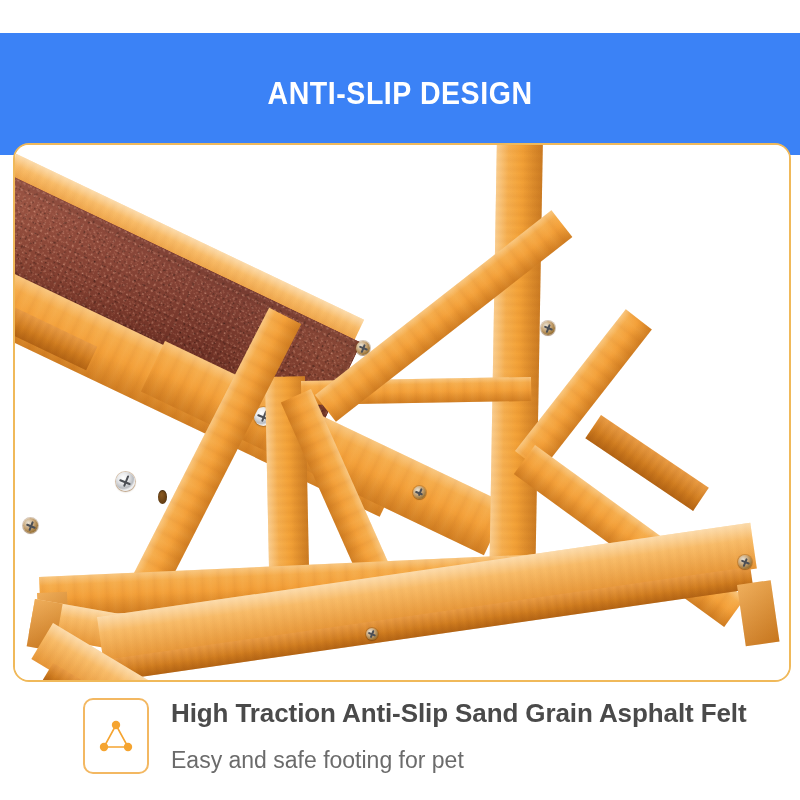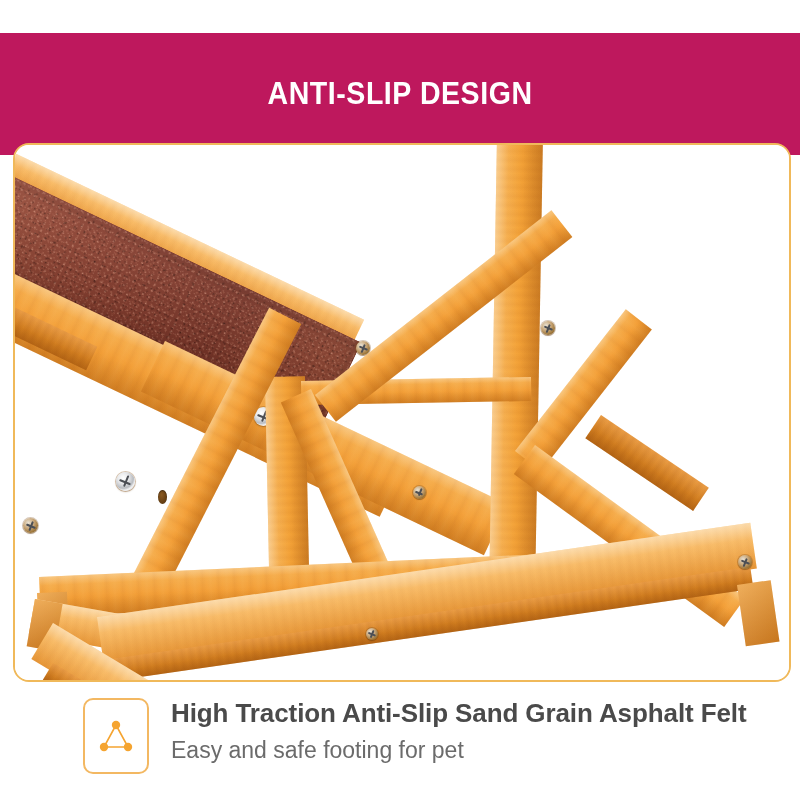--- a/index.html
+++ b/index.html
@@ -22,21 +22,21 @@
     background: #ffffff;
   }
 
   
   .header-banner {
     position: absolute;
     left: 0;
     top: 33px;
     width: 800px;
     height: 122px;
-    background: #be185d;
+    background: #3b82f6;
     display: flex;
     align-items: center;
     justify-content: center;
   }
   .header-title {
     color: #ffffff;
     font-family: "Liberation Sans Narrow", "Liberation Sans", sans-serif;
     font-size: 31px;
     font-weight: bold;
     letter-spacing: 0.6px;
@@ -211,21 +211,21 @@
     letter-spacing: -0.1px;
     line-height: 1.12;
     white-space: nowrap;
   }
   .feature-subtitle {
     font-family: "Liberation Sans Narrow", "Liberation Sans", sans-serif;
     font-size: 23px;
     font-weight: normal;
     color: #6b6b6b;
     line-height: 1.2;
-    margin-top: 9px;
+    margin-top: 19px;
     white-space: nowrap;
   }
 </style>
 </head>
 <body>
 
 <div class="page">
 
   <div class="header-banner">
     <div class="header-title">ANTI-SLIP DESIGN</div>

